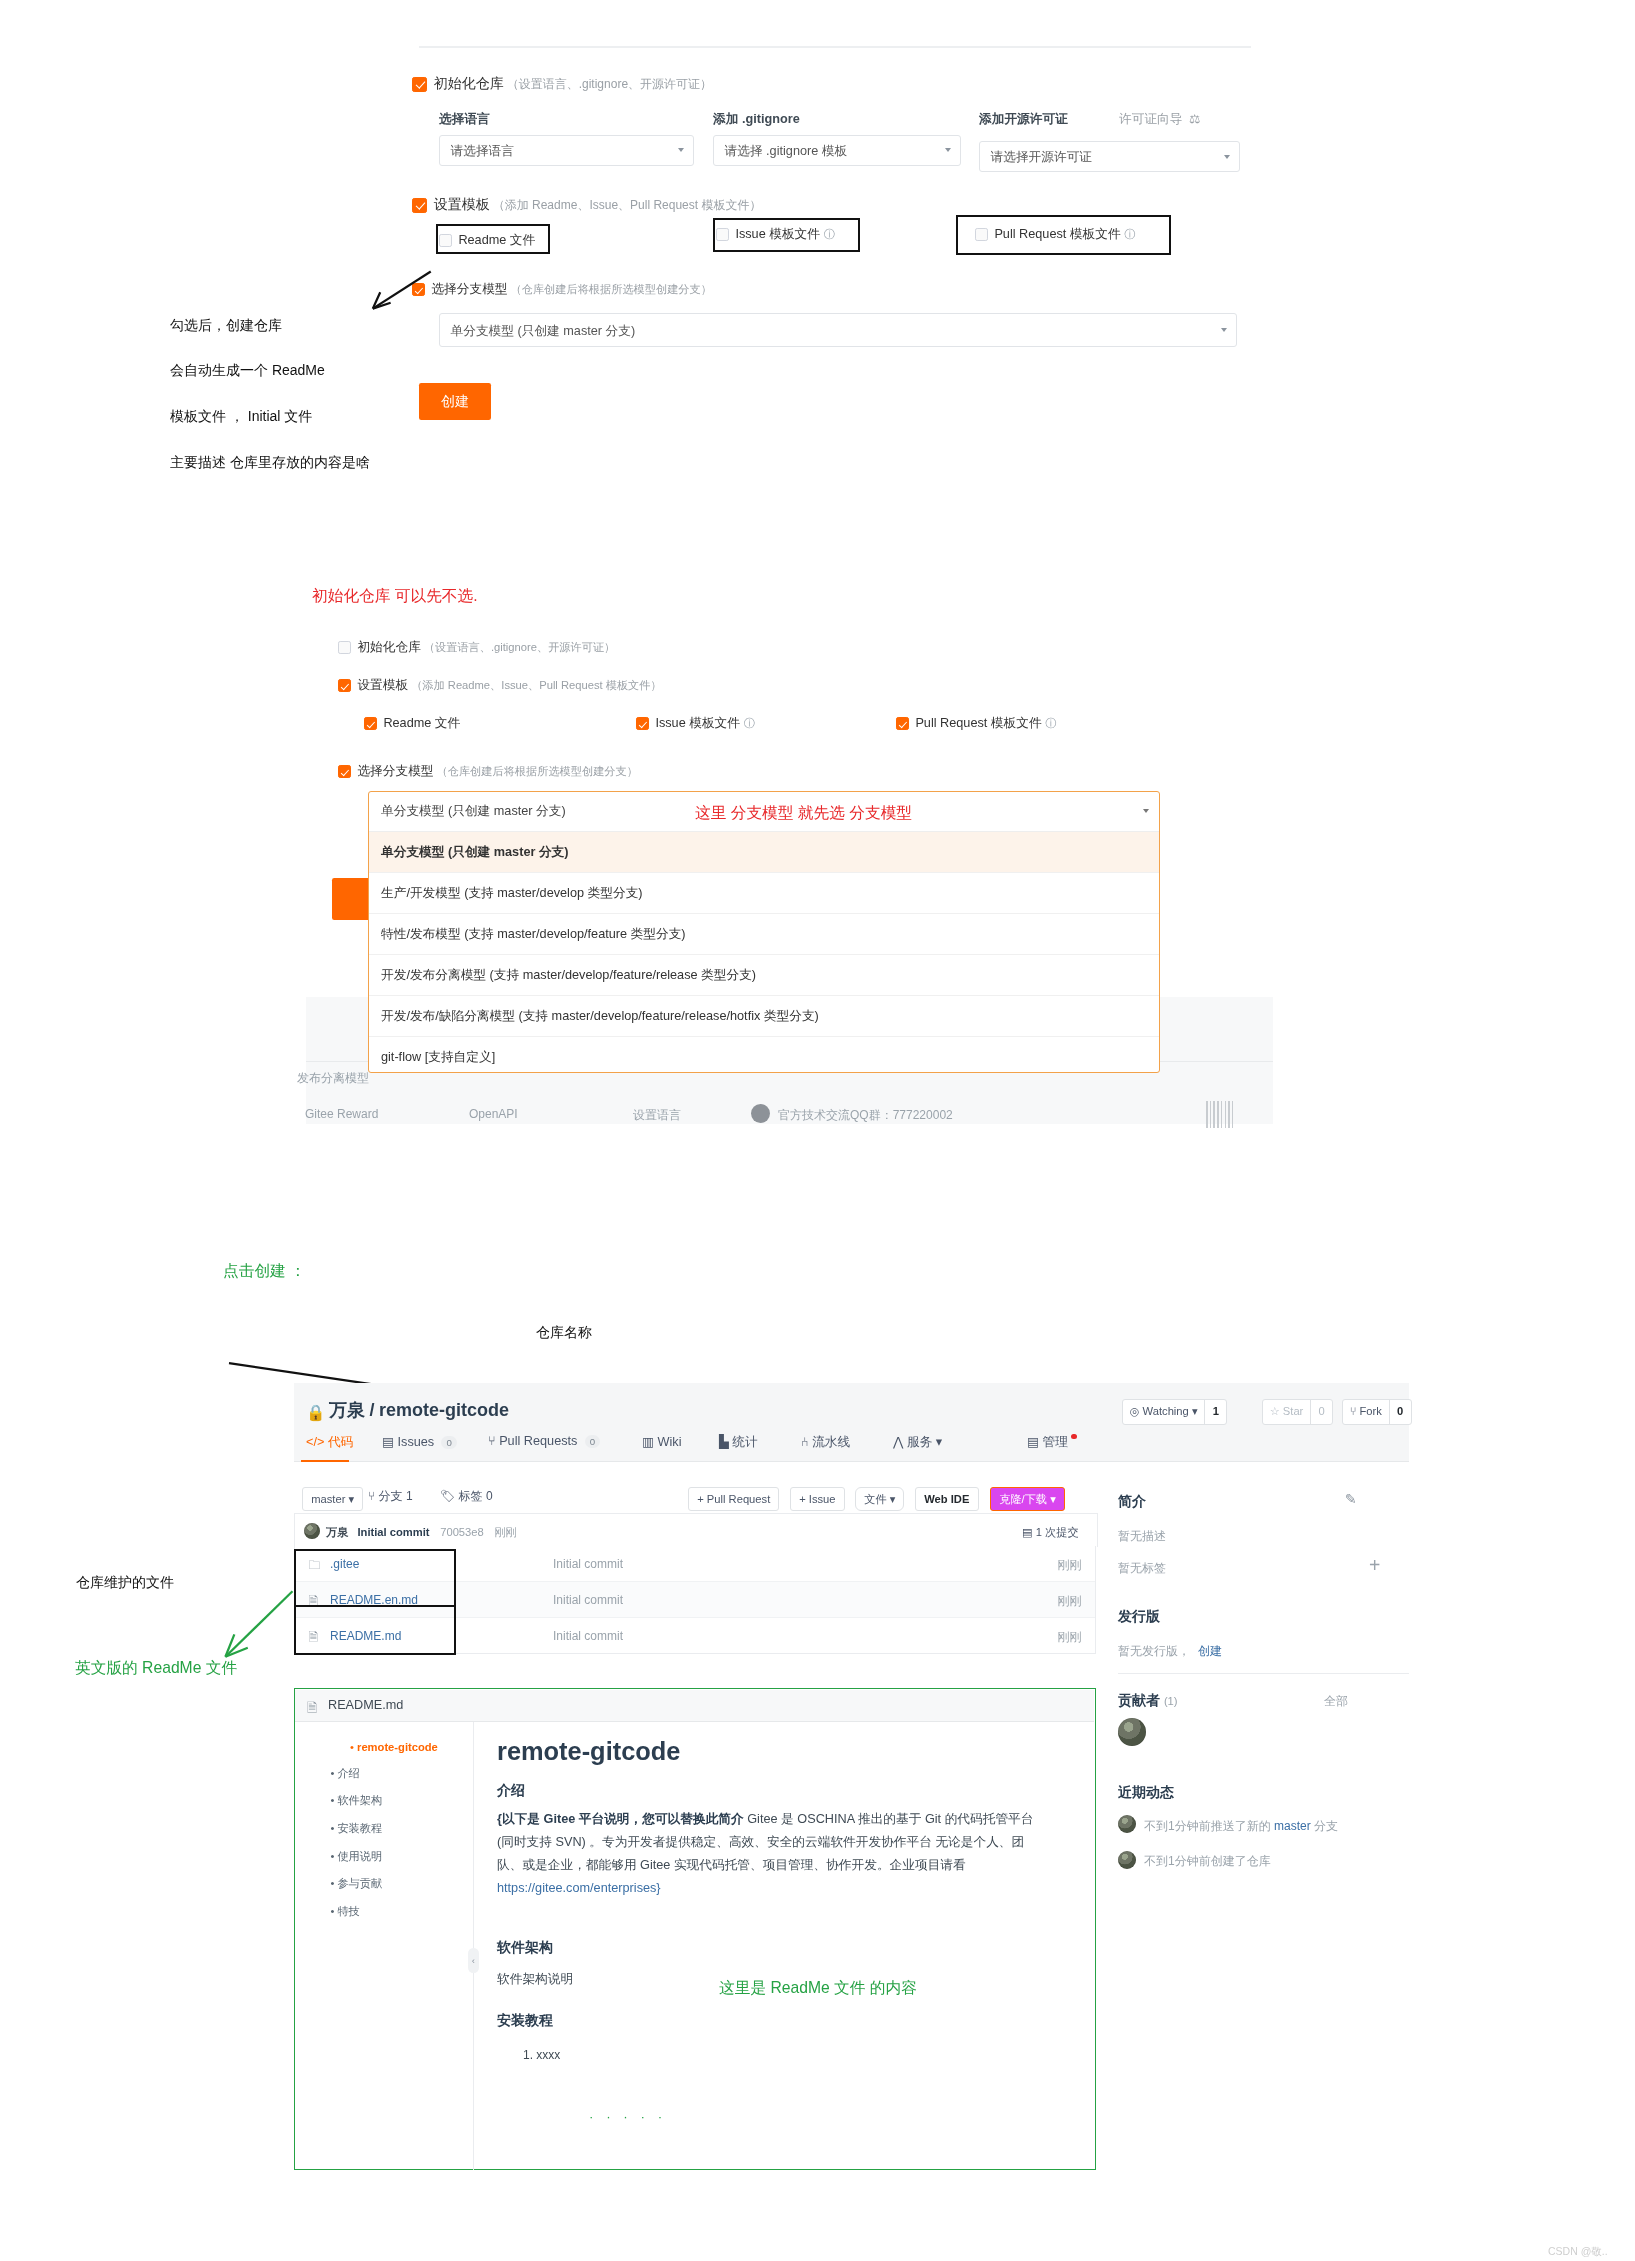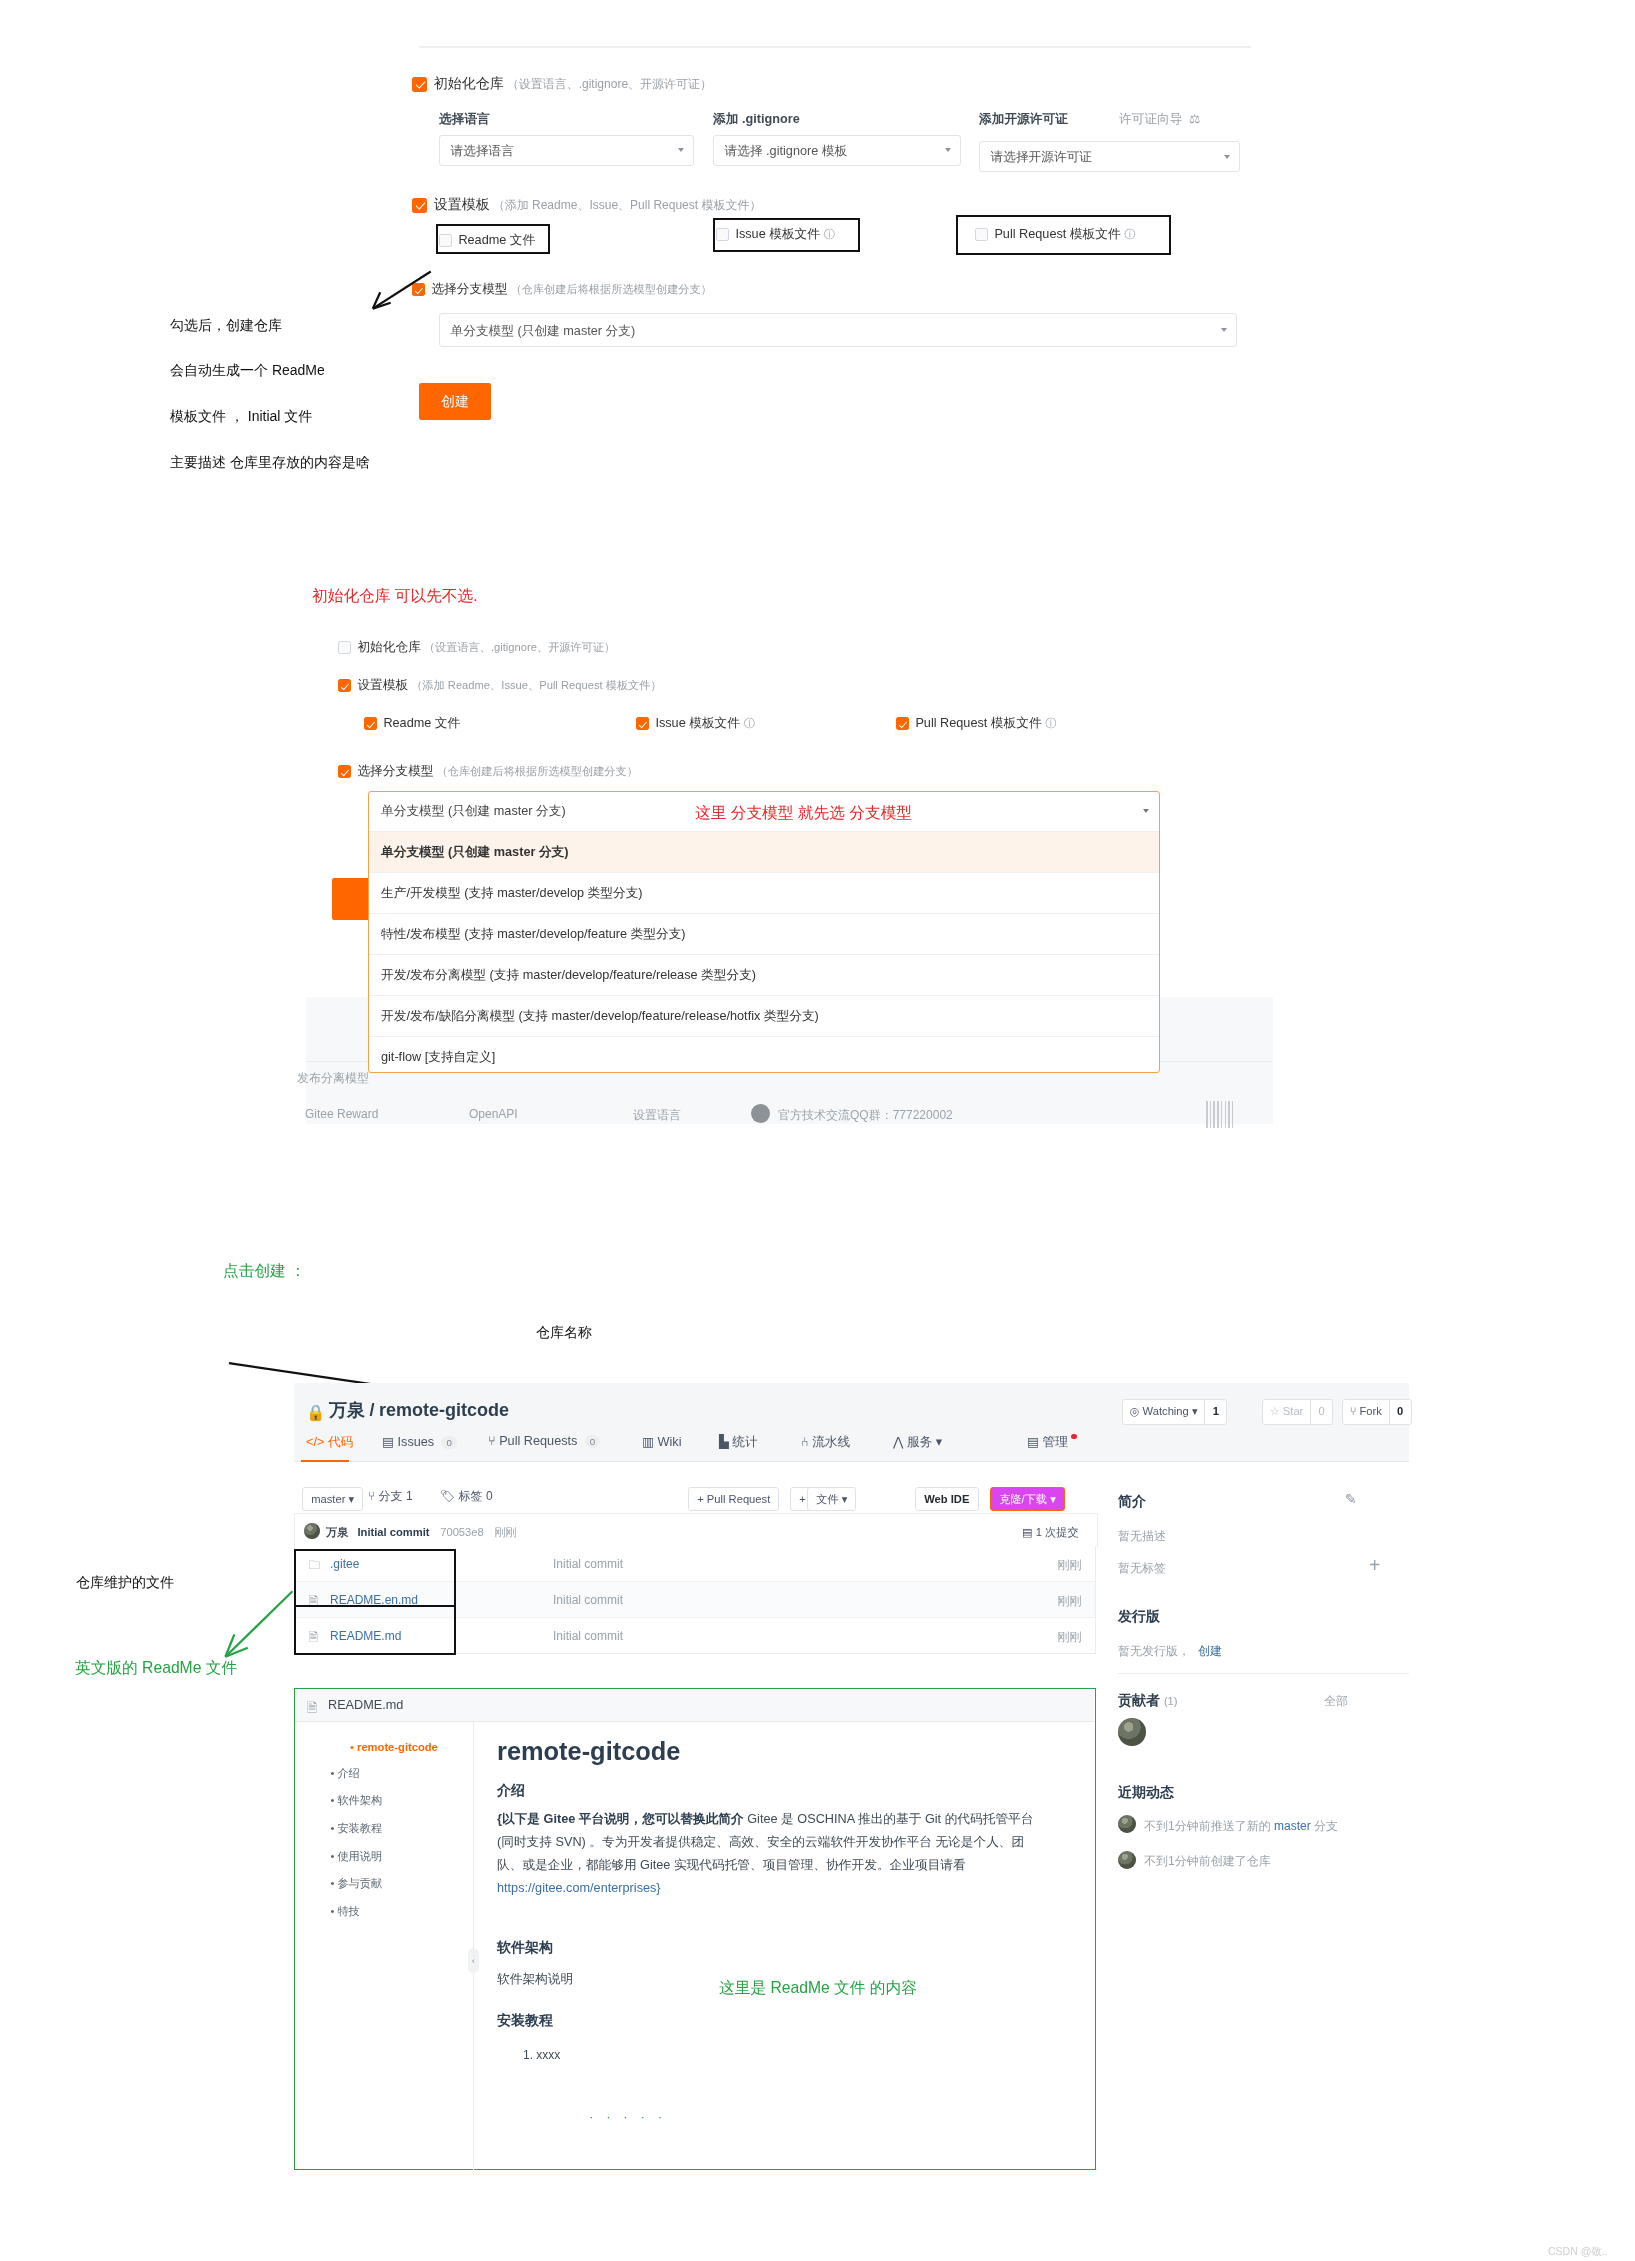--- a/index.html
+++ b/index.html
@@ -358,21 +358,21 @@
     <span>⑂</span>
     <span>分支 1</span>
   </div>
   <div class="abs" style="left:440px;top:1488px;font-size:12px;color:#4a5568;">
     <span>🏷</span>
     <span>标签 0</span>
   </div>
 
   <div class="abs pill" style="left:688px;top:1487px;">+ Pull Request</div>
   <div class="abs pill" style="left:790px;top:1487px;">+ Issue</div>
-  <div class="abs pill" style="left:807px;top:1487px;">
+  <div class="abs pill" style="left:855px;top:1487px;border-radius:6px;">
     <span>文件</span> ▾
   </div>
   <div class="abs pill bold" style="left:915px;top:1487px;">Web IDE</div>
   <div class="abs pill org" style="left:990px;top:1487px;">
     <span>克隆/下载</span> ▾
   </div>
 
   <div class="abs commitbar" style="left:294px;top:1513px;width:802px;height:33px;border:0.7px solid #eaecef;border-bottom:none;"></div>
   <div class="abs avatar" style="left:304px;top:1523px;width:16.4px;height:16.4px;"></div>
   <div class="abs" style="left:326px;top:1525px;font-size:11.2px;">

